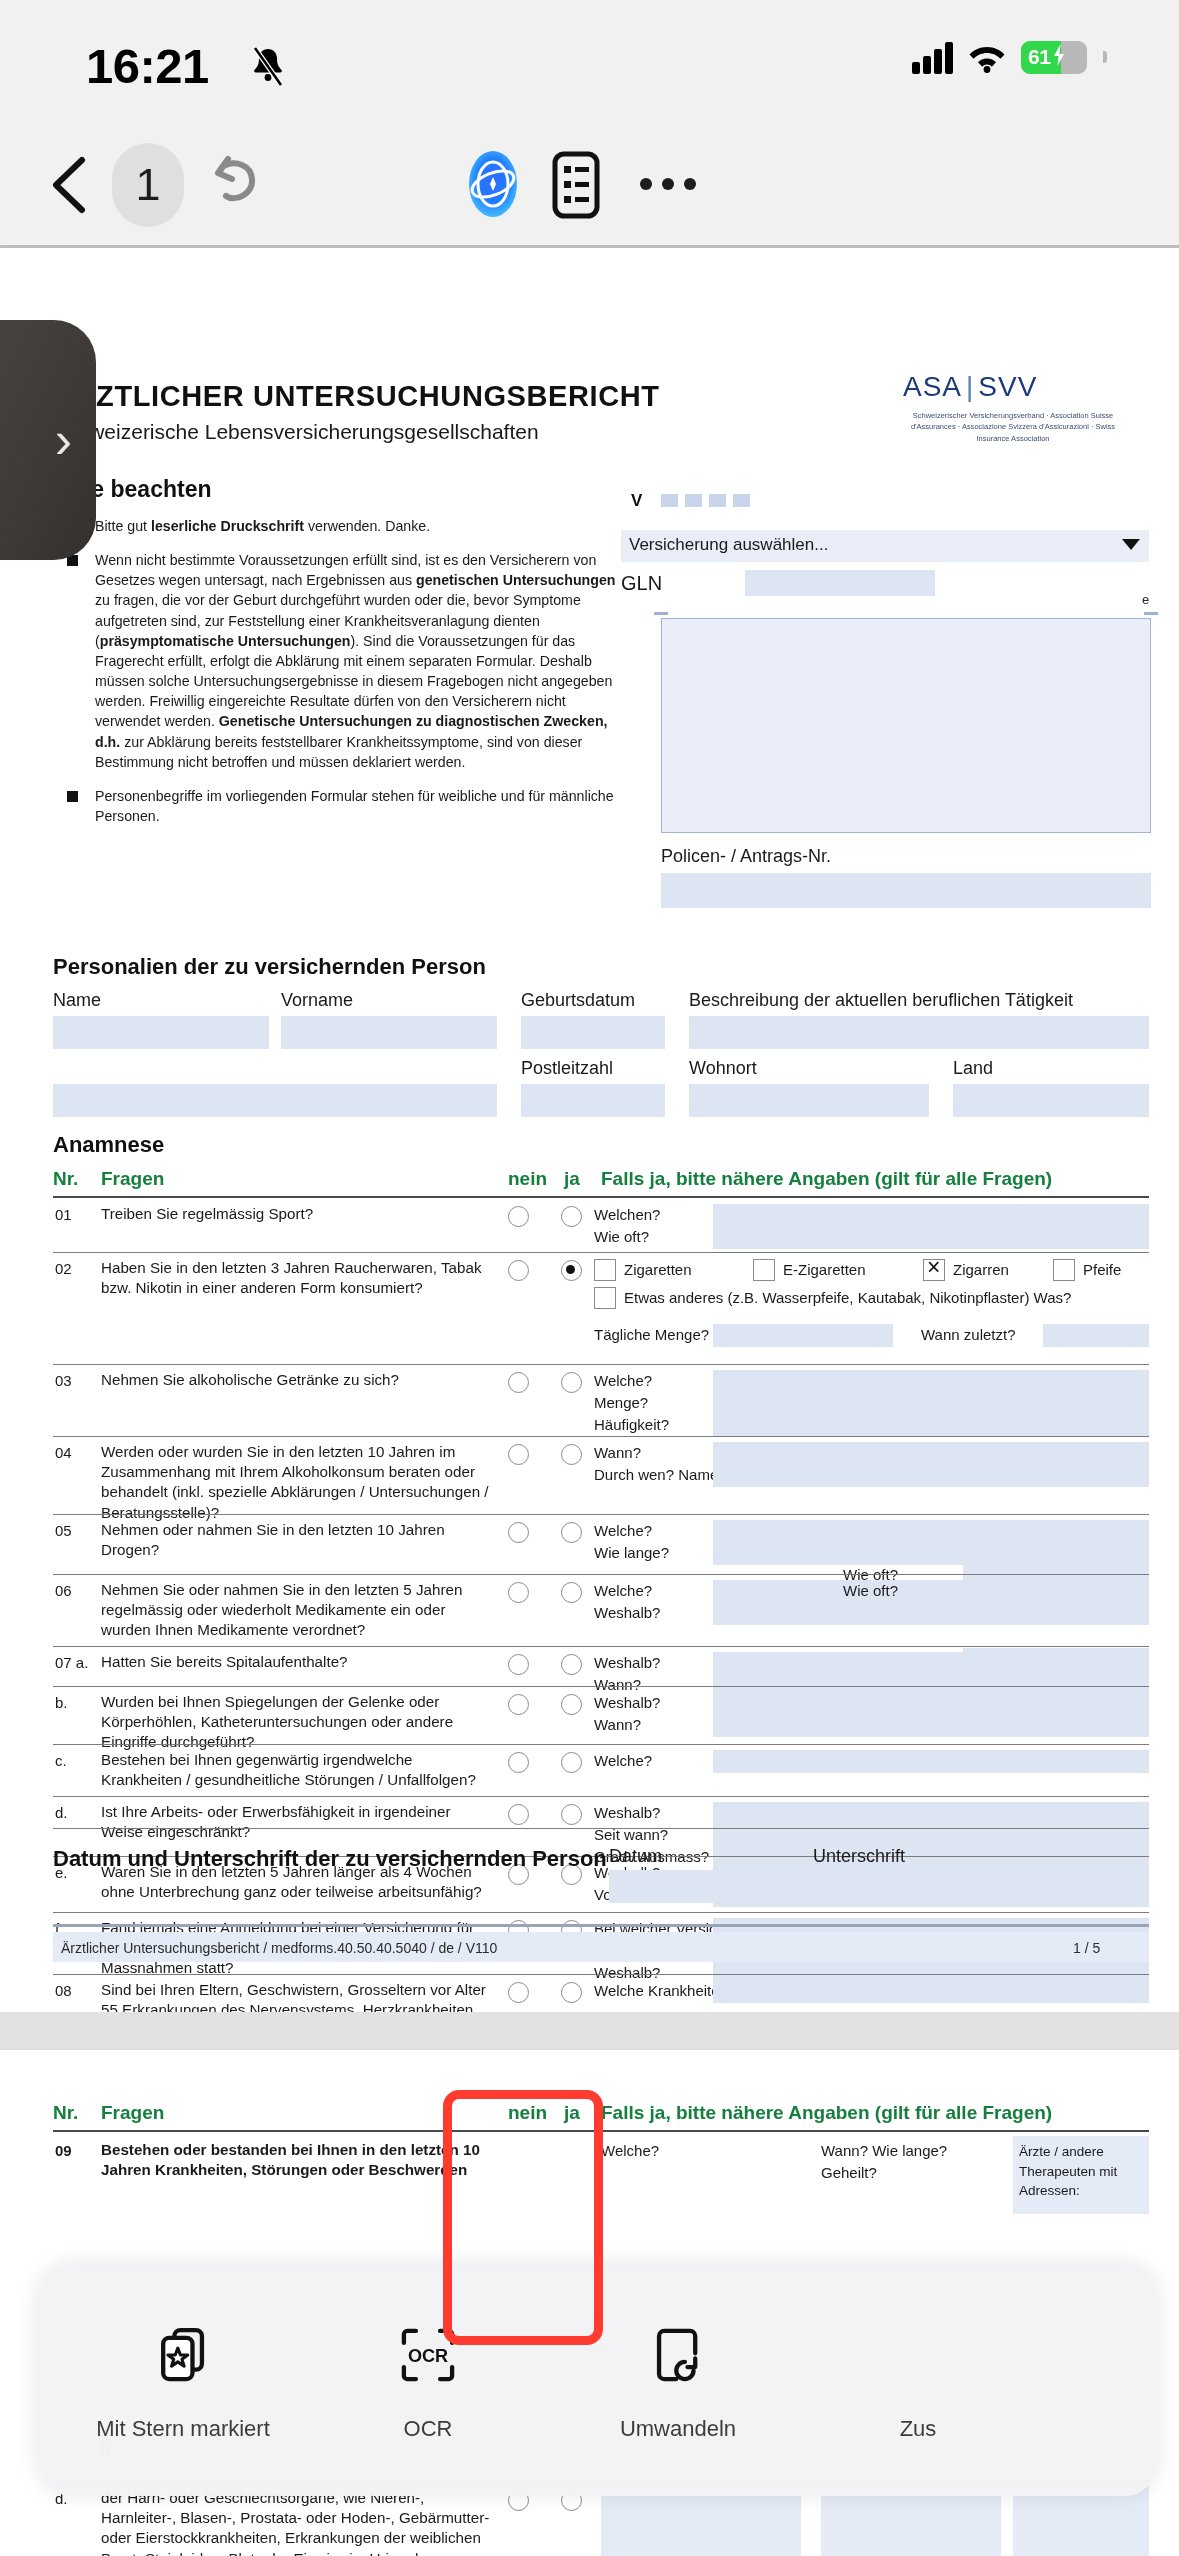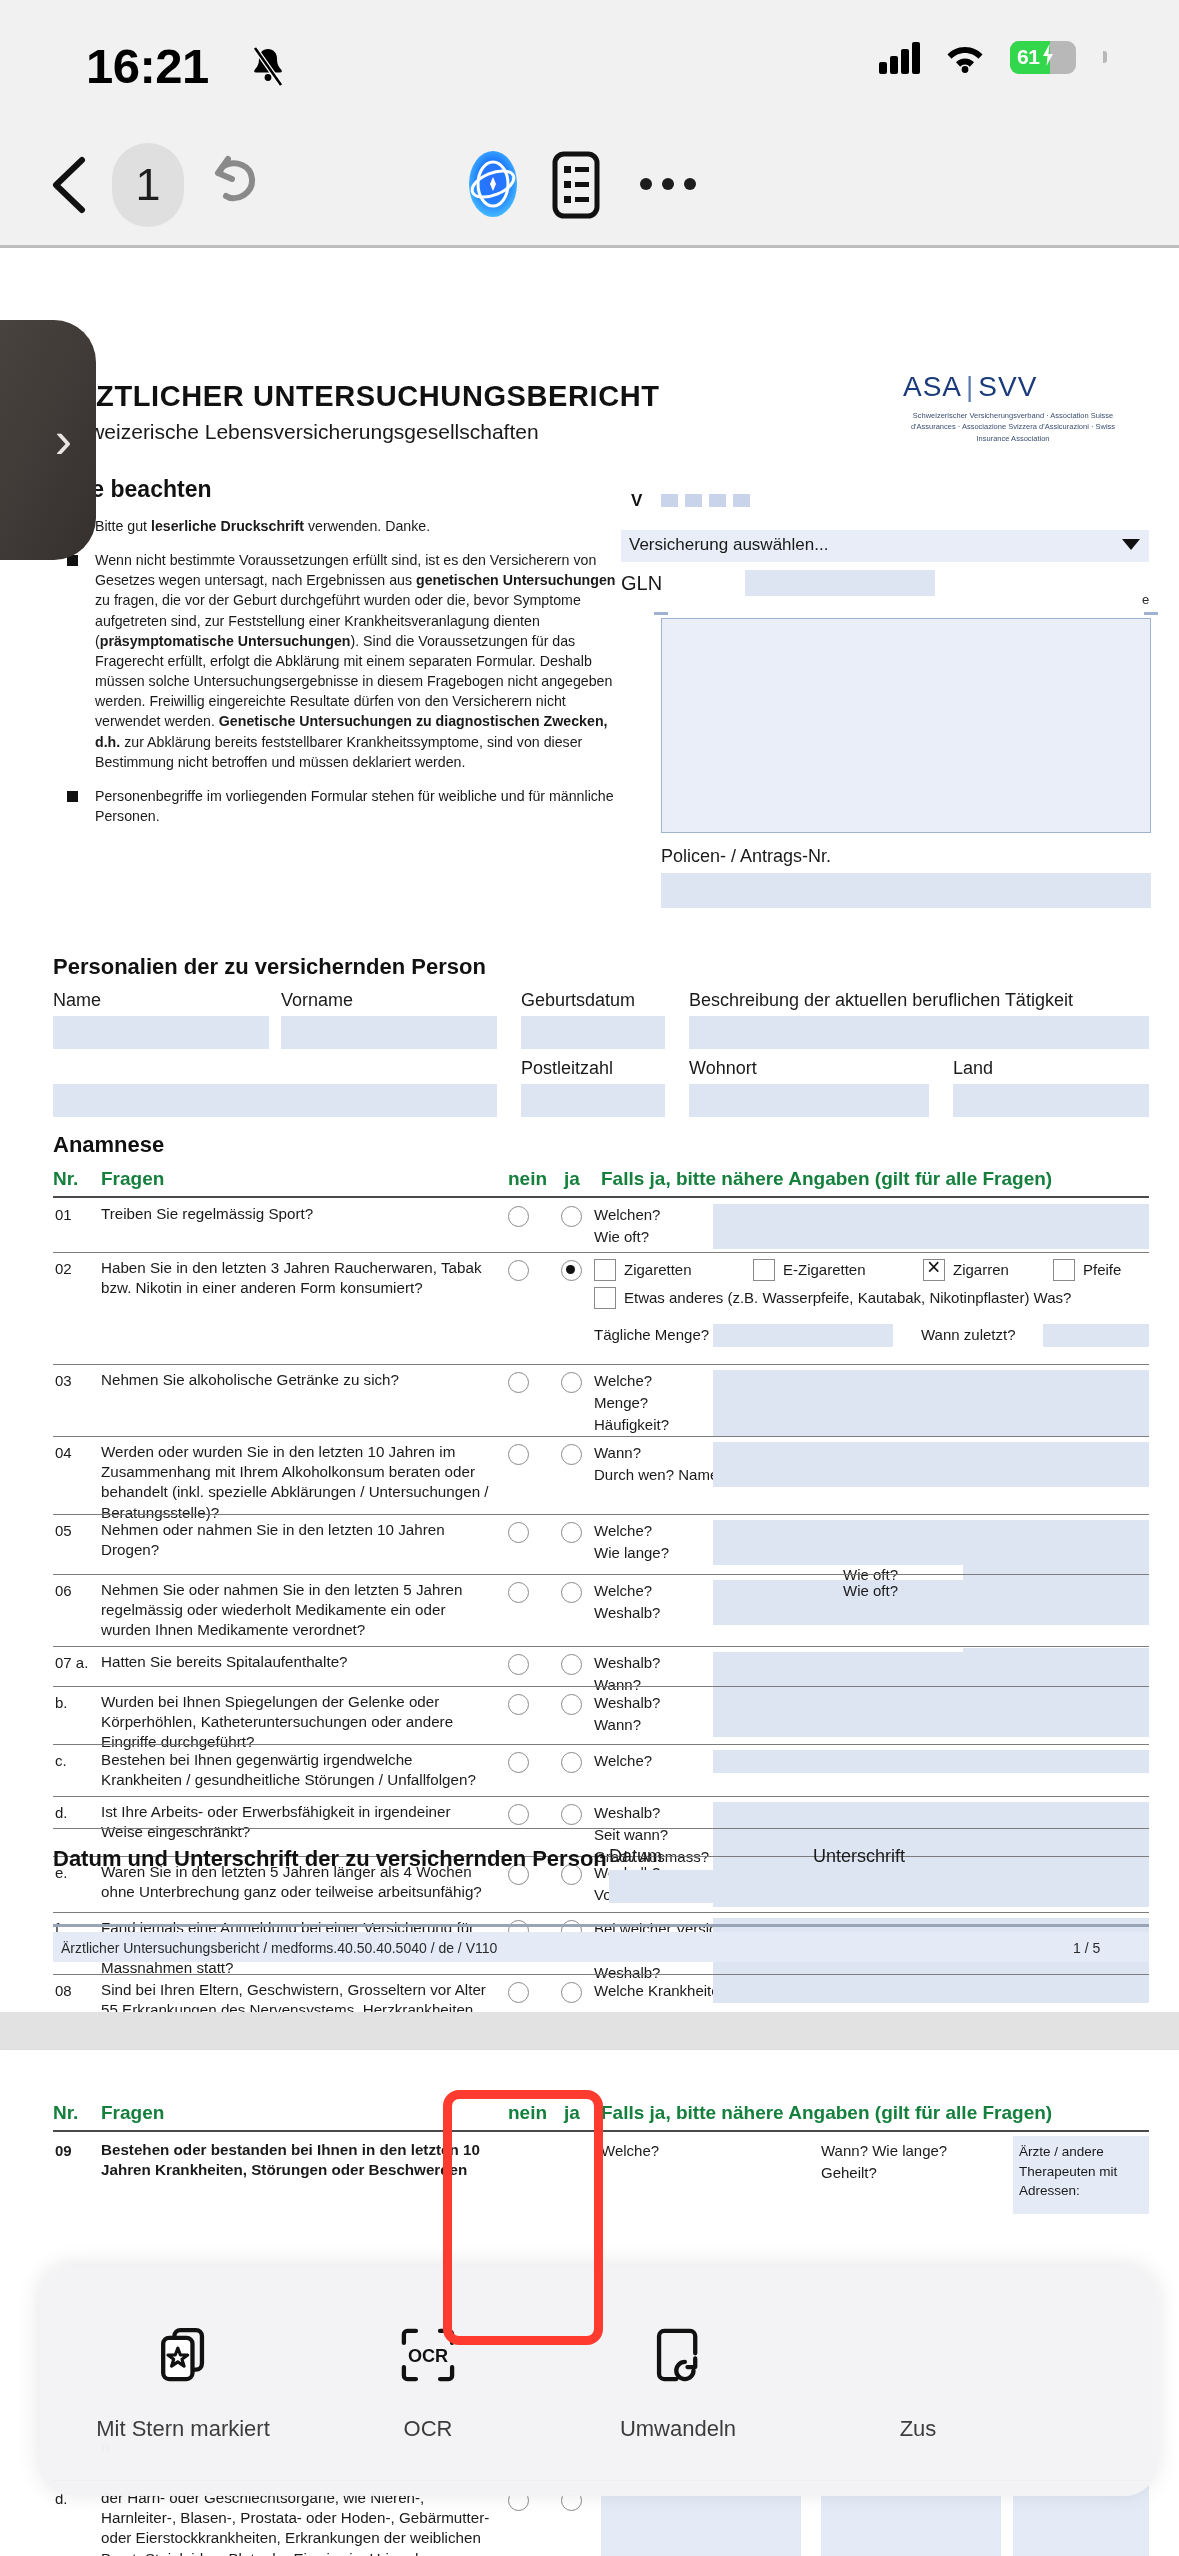--- a/index.html
+++ b/index.html
@@ -14,21 +14,21 @@
   
   .statusbar {
     position: absolute; top: 0; left: 0; width: 1179px; height: 125px;
   }
   .sb-time {
     position: absolute; left: 86px; top: 38px;
     font-size: 49px; font-weight: 700; color: #000;
     letter-spacing: -0.5px;
   }
   .sb-mute { position: absolute; left: 248px; top: 44px; width: 40px; height: 44px; }
-  .sb-right { position: absolute; right: 72px; top: 40px; display: flex; align-items: center; gap: 25px; }
+  .sb-right { position: absolute; right: 72px; top: 40px; display: flex; align-items: center; gap: 14px; }
   .bars { display: flex; align-items: flex-end; gap: 3px; height: 34px; }
   .bars i { width: 8px; background: #000; border-radius: 2px; display: block; }
   .bars i:nth-child(1){ height: 12px; }
   .bars i:nth-child(2){ height: 18px; }
   .bars i:nth-child(3){ height: 25px; }
   .bars i:nth-child(4){ height: 32px; }
   .wifi { width: 40px; height: 32px; }
   .battery {
     width: 66px; height: 33px; border-radius: 9px; background: #b8b8b8;
     position: relative; overflow: hidden; display: flex; align-items: center;

